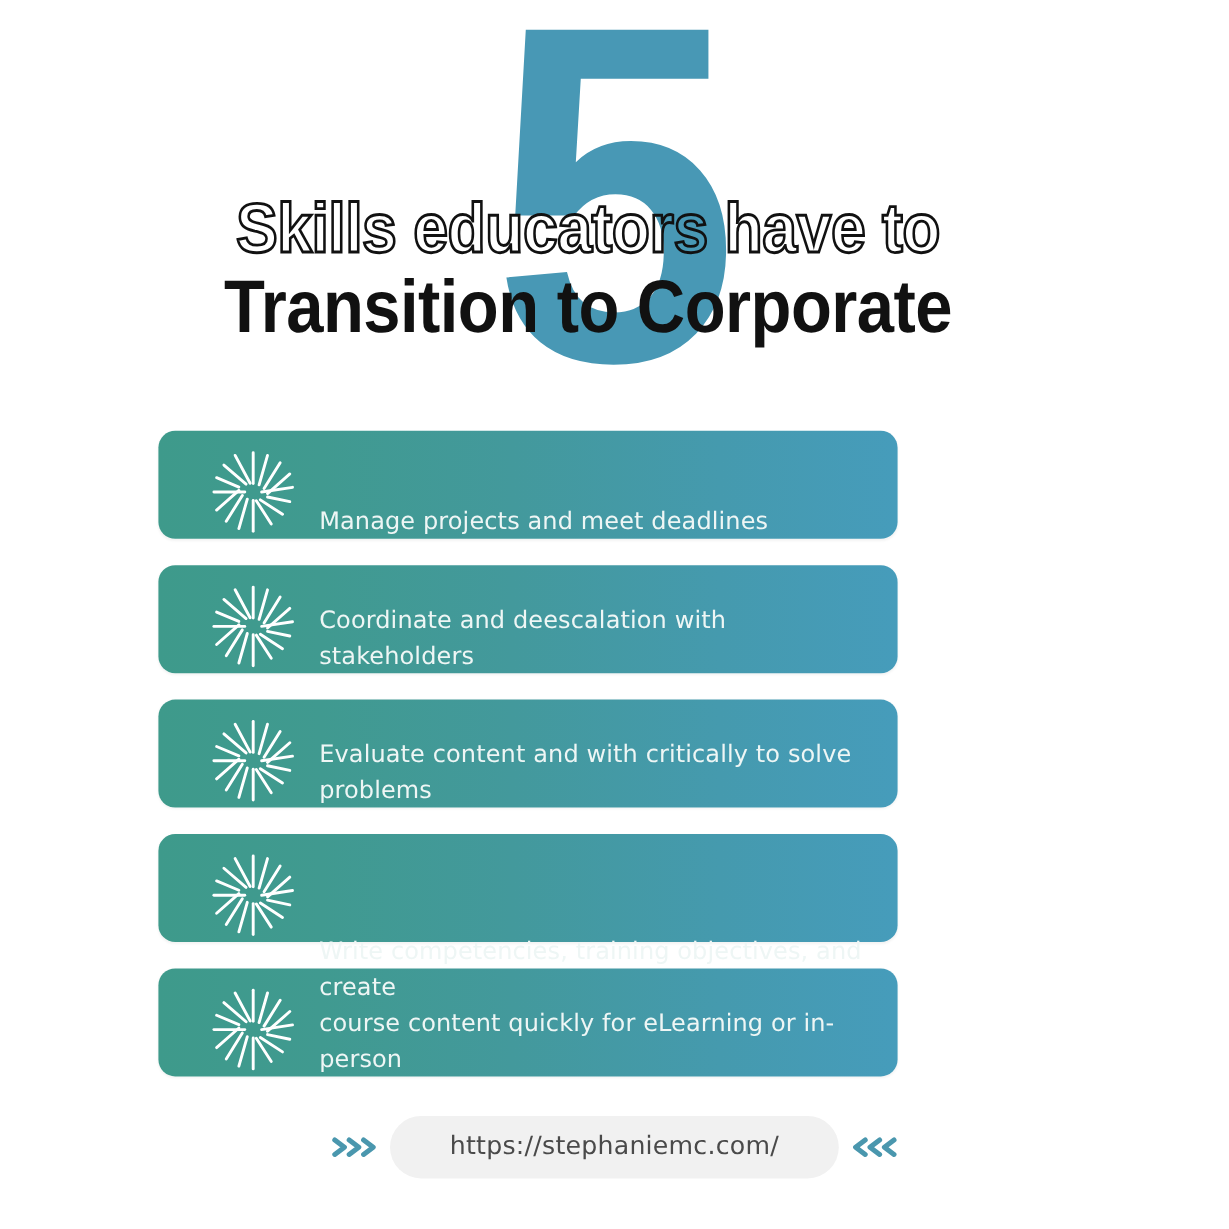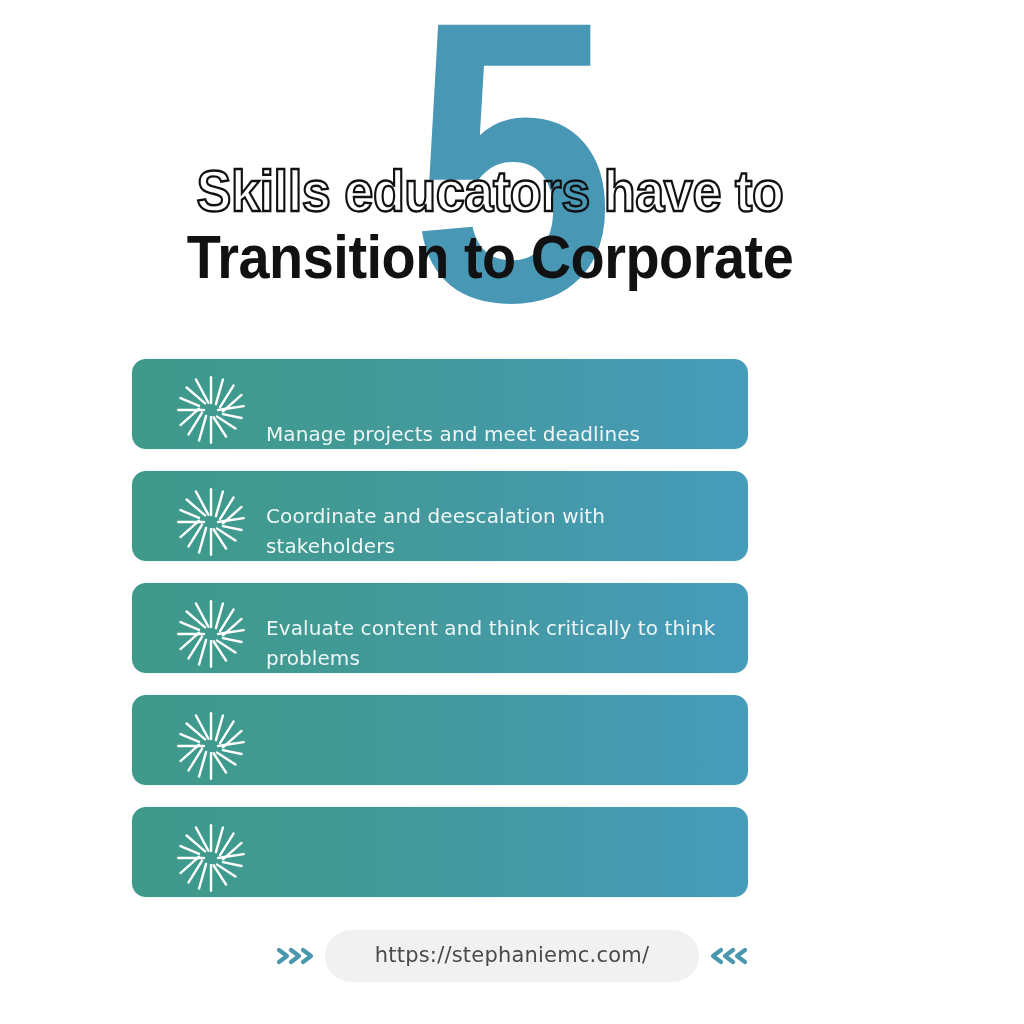--- a/index.html
+++ b/index.html
@@ -248,71 +248,75 @@
             <line x1="21.2" y1="81.3" x2="38.4" y2="53.7"></line>
             <line x1="10.9" y1="69.3" x2="34.7" y2="48.3"></line>
             <line x1="8" y1="50" x2="41" y2="50"></line>
             <line x1="10.9" y1="34.7" x2="34.7" y2="44.7"></line>
             <line x1="18.7" y1="21.2" x2="42.4" y2="41.6"></line>
             <line x1="30.7" y1="10.9" x2="46.7" y2="40.7"></line>
           </g>
         </svg>
       </span>
       <span class="bar-label">
-        <span>Evaluate content and think critically to think problems</span>
-      </span>
-    </div>
-
-    <div class="bar">
-      <span class="bar-icon">
-        <svg viewBox="0 0 100 100" aria-hidden="true">
-          <g stroke="#ffffff" stroke-width="3.1" stroke-linecap="round">
-            <line x1="50" y1="8" x2="50" y2="41"></line>
-            <line x1="65.3" y1="10.9" x2="56.3" y2="42.4"></line>
-            <line x1="78.8" y1="18.7" x2="61.6" y2="46.3"></line>
-            <line x1="89.1" y1="30.7" x2="65.3" y2="51.7"></line>
-            <line x1="92" y1="45" x2="59" y2="50"></line>
-            <line x1="89.1" y1="60.3" x2="65.3" y2="55.3"></line>
-            <line x1="81.3" y1="73.8" x2="57.6" y2="58.4"></line>
-            <line x1="69.3" y1="84.1" x2="53.3" y2="59.3"></line>
-            <line x1="50" y1="92" x2="50" y2="59"></line>
-            <line x1="34.7" y1="89.1" x2="43.7" y2="57.6"></line>
-            <line x1="21.2" y1="81.3" x2="38.4" y2="53.7"></line>
-            <line x1="10.9" y1="69.3" x2="34.7" y2="48.3"></line>
-            <line x1="8" y1="50" x2="41" y2="50"></line>
-            <line x1="10.9" y1="34.7" x2="34.7" y2="44.7"></line>
-            <line x1="18.7" y1="21.2" x2="42.4" y2="41.6"></line>
-            <line x1="30.7" y1="10.9" x2="46.7" y2="40.7"></line>
-          </g>
-        </svg>
-      </span>
-    </div>
-
-    <div class="bar">
-      <span class="bar-icon">
-        <svg viewBox="0 0 100 100" aria-hidden="true">
-          <g stroke="#ffffff" stroke-width="3.1" stroke-linecap="round">
-            <line x1="50" y1="8" x2="50" y2="41"></line>
-            <line x1="65.3" y1="10.9" x2="56.3" y2="42.4"></line>
-            <line x1="78.8" y1="18.7" x2="61.6" y2="46.3"></line>
-            <line x1="89.1" y1="30.7" x2="65.3" y2="51.7"></line>
-            <line x1="92" y1="45" x2="59" y2="50"></line>
-            <line x1="89.1" y1="60.3" x2="65.3" y2="55.3"></line>
-            <line x1="81.3" y1="73.8" x2="57.6" y2="58.4"></line>
-            <line x1="69.3" y1="84.1" x2="53.3" y2="59.3"></line>
-            <line x1="50" y1="92" x2="50" y2="59"></line>
-            <line x1="34.7" y1="89.1" x2="43.7" y2="57.6"></line>
-            <line x1="21.2" y1="81.3" x2="38.4" y2="53.7"></line>
-            <line x1="10.9" y1="69.3" x2="34.7" y2="48.3"></line>
-            <line x1="8" y1="50" x2="41" y2="50"></line>
-            <line x1="10.9" y1="34.7" x2="34.7" y2="44.7"></line>
-            <line x1="18.7" y1="21.2" x2="42.4" y2="41.6"></line>
-            <line x1="30.7" y1="10.9" x2="46.7" y2="40.7"></line>
-          </g>
-        </svg>
+        <span>Evaluate content and with critically to solve problems</span>
+      </span>
+    </div>
+
+    <div class="bar">
+      <span class="bar-icon">
+        <svg viewBox="0 0 100 100" aria-hidden="true">
+          <g stroke="#ffffff" stroke-width="3.1" stroke-linecap="round">
+            <line x1="50" y1="8" x2="50" y2="41"></line>
+            <line x1="65.3" y1="10.9" x2="56.3" y2="42.4"></line>
+            <line x1="78.8" y1="18.7" x2="61.6" y2="46.3"></line>
+            <line x1="89.1" y1="30.7" x2="65.3" y2="51.7"></line>
+            <line x1="92" y1="45" x2="59" y2="50"></line>
+            <line x1="89.1" y1="60.3" x2="65.3" y2="55.3"></line>
+            <line x1="81.3" y1="73.8" x2="57.6" y2="58.4"></line>
+            <line x1="69.3" y1="84.1" x2="53.3" y2="59.3"></line>
+            <line x1="50" y1="92" x2="50" y2="59"></line>
+            <line x1="34.7" y1="89.1" x2="43.7" y2="57.6"></line>
+            <line x1="21.2" y1="81.3" x2="38.4" y2="53.7"></line>
+            <line x1="10.9" y1="69.3" x2="34.7" y2="48.3"></line>
+            <line x1="8" y1="50" x2="41" y2="50"></line>
+            <line x1="10.9" y1="34.7" x2="34.7" y2="44.7"></line>
+            <line x1="18.7" y1="21.2" x2="42.4" y2="41.6"></line>
+            <line x1="30.7" y1="10.9" x2="46.7" y2="40.7"></line>
+          </g>
+        </svg>
+      </span>
+    </div>
+
+    <div class="bar">
+      <span class="bar-icon">
+        <svg viewBox="0 0 100 100" aria-hidden="true">
+          <g stroke="#ffffff" stroke-width="3.1" stroke-linecap="round">
+            <line x1="50" y1="8" x2="50" y2="41"></line>
+            <line x1="65.3" y1="10.9" x2="56.3" y2="42.4"></line>
+            <line x1="78.8" y1="18.7" x2="61.6" y2="46.3"></line>
+            <line x1="89.1" y1="30.7" x2="65.3" y2="51.7"></line>
+            <line x1="92" y1="45" x2="59" y2="50"></line>
+            <line x1="89.1" y1="60.3" x2="65.3" y2="55.3"></line>
+            <line x1="81.3" y1="73.8" x2="57.6" y2="58.4"></line>
+            <line x1="69.3" y1="84.1" x2="53.3" y2="59.3"></line>
+            <line x1="50" y1="92" x2="50" y2="59"></line>
+            <line x1="34.7" y1="89.1" x2="43.7" y2="57.6"></line>
+            <line x1="21.2" y1="81.3" x2="38.4" y2="53.7"></line>
+            <line x1="10.9" y1="69.3" x2="34.7" y2="48.3"></line>
+            <line x1="8" y1="50" x2="41" y2="50"></line>
+            <line x1="10.9" y1="34.7" x2="34.7" y2="44.7"></line>
+            <line x1="18.7" y1="21.2" x2="42.4" y2="41.6"></line>
+            <line x1="30.7" y1="10.9" x2="46.7" y2="40.7"></line>
+          </g>
+        </svg>
+      </span>
+      <span class="bar-label">
+        <span>Write competencies, training objectives, and create</span>
+        <span class="l2">course content quickly for eLearning or in-person</span>
       </span>
     </div>
 
   </div>
 
   <div class="footer">
 
     <span class="chev">
       <svg viewBox="0 0 46 30" aria-hidden="true">
         <g fill="none" stroke="#4a97ae" stroke-width="4.2" stroke-linecap="round" stroke-linejoin="round">

